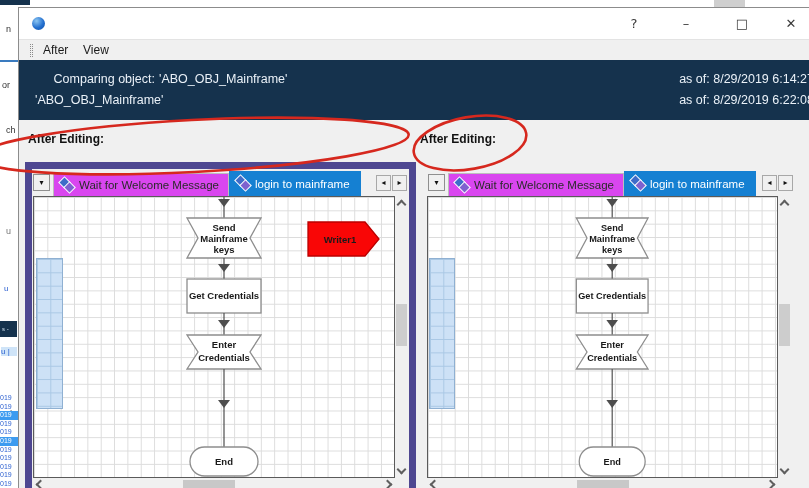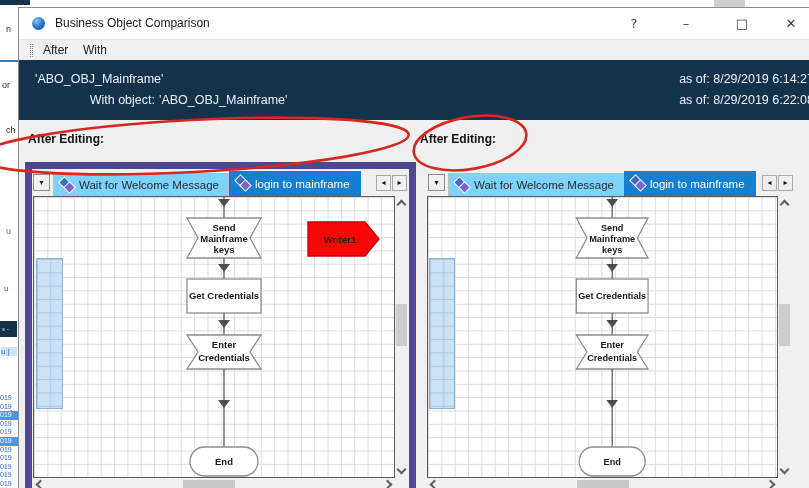--- a/index.html
+++ b/index.html
@@ -60,21 +60,21 @@
     border:7px solid #4e4791; background:#f0f0f0; }
   .panel-after { left:420px; top:169px; width:375px; height:327px; background:#f0f0f0; }
 
   .tabbar { position:relative; height:27px; display:flex; align-items:flex-end; background:#f0f0f0; }
   .panel-before .tabbar { padding-left:1px; }
   .panel-after .tabbar { padding-left:8px; }
   .dd-btn { width:17px; height:17px; align-self:center; margin-right:3px; background:#f0f0f0;
     border:1px solid #8f8f8f; font-size:8px; line-height:14px; text-align:center; color:#111;
     font-family:"DejaVu Sans", sans-serif; padding:0; }
   .tab { display:flex; align-items:center; gap:5px; height:23px; padding:0 9px 0 7px;
-    font-size:11.5px; color:#2a2a2a; background:#7dd3fc; border:1px solid #bdbdbd; border-bottom:none;
+    font-size:11.5px; color:#2a2a2a; background:#d946ef; border:1px solid #bdbdbd; border-bottom:none;
     white-space:nowrap; }
   .tab.selected { height:25px; background:#1580d2; color:#ffffff; border:none; padding:0 11px 0 8px; }
   .pg-icon { position:relative; width:13px; height:13px; flex:0 0 13px; }
   .pg-icon::before { content:""; position:absolute; left:0; top:0; width:7px; height:7px;
     background:#3f6cc9; transform:rotate(45deg); box-shadow:0 0 0 1px #fff; }
   .pg-icon::after { content:""; position:absolute; left:5px; top:5px; width:7px; height:7px;
     background:#7e62cf; transform:rotate(45deg); box-shadow:0 0 0 1px #fff; }
   .navs { margin-left:auto; align-self:center; display:flex; gap:1px; margin-right:2px; }
   .nav-btn { width:15px; height:16px; background:#f0f0f0; border:1px solid #a8a8a8; padding:0;
     font-size:8px; color:#111; text-align:center; line-height:14px; font-family:"DejaVu Sans", sans-serif; }
@@ -143,38 +143,37 @@
       <div class="bg-row">019</div>
       <div class="bg-row">019</div>
       <div class="bg-row">019</div>
       <div class="bg-row">019</div>
       <div class="bg-row">019</div>
     </div>
 
   <div class="win">
     <div class="titlebar">
       <span class="app-icon"></span>
-      <span class="title-text">Business Object Comparison</span>
       <button class="winbtn help">?</button>
       <button class="winbtn min">–</button>
       <button class="winbtn max">□</button>
       <button class="winbtn close">✕</button>
     </div>
     <div class="menubar">
       <span class="grip"></span>
       <span class="menu-item file">After</span>
-      <span class="menu-item view">With</span>
+      <span class="menu-item view">View</span>
     </div>
     <div class="cmp-header">
       <div class="hrow">
+        <span class="hlabel">Comparing object:</span>
         <span class="hval">'ABO_OBJ_Mainframe'</span>
         <span class="hasof">as of: 8/29/2019 6:14:27</span>
       </div>
       <div class="hrow">
-        <span class="hlabel">With object:</span>
         <span class="hval">'ABO_OBJ_Mainframe'</span>
         <span class="hasof">as of: 8/29/2019 6:22:08</span>
       </div>
     </div>
   </div>
 
   <div class="side-label before">After Editing:</div>
   <div class="side-label after">After Editing:</div>
 
   <div class="panel panel-before">

